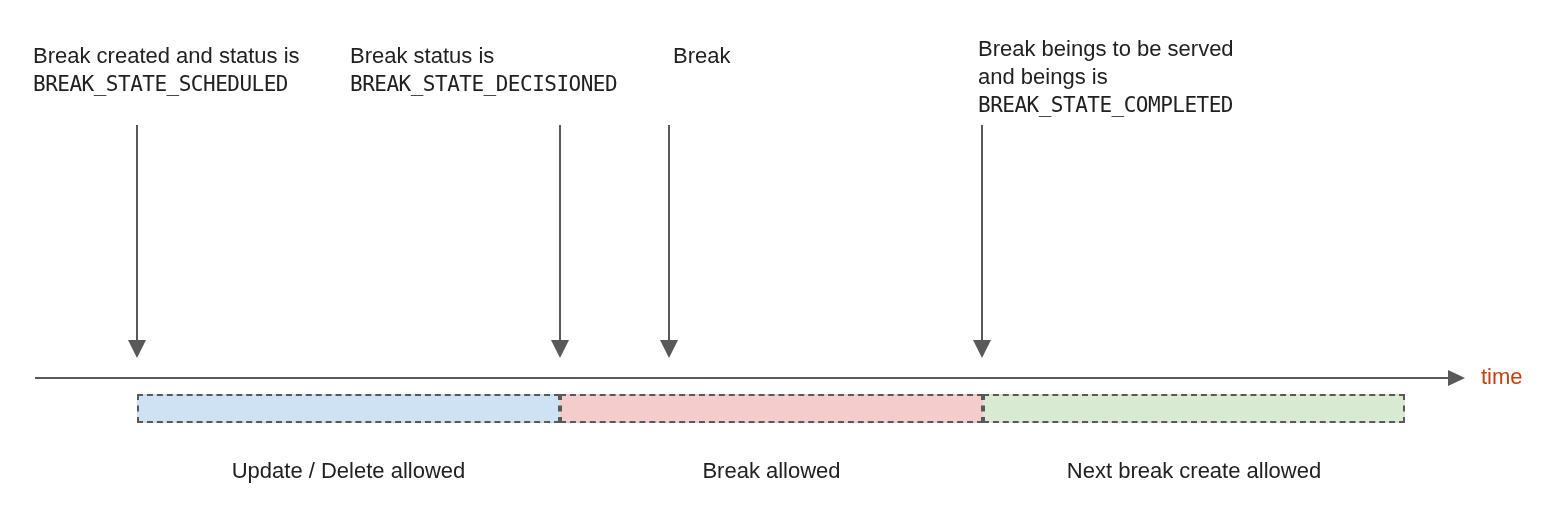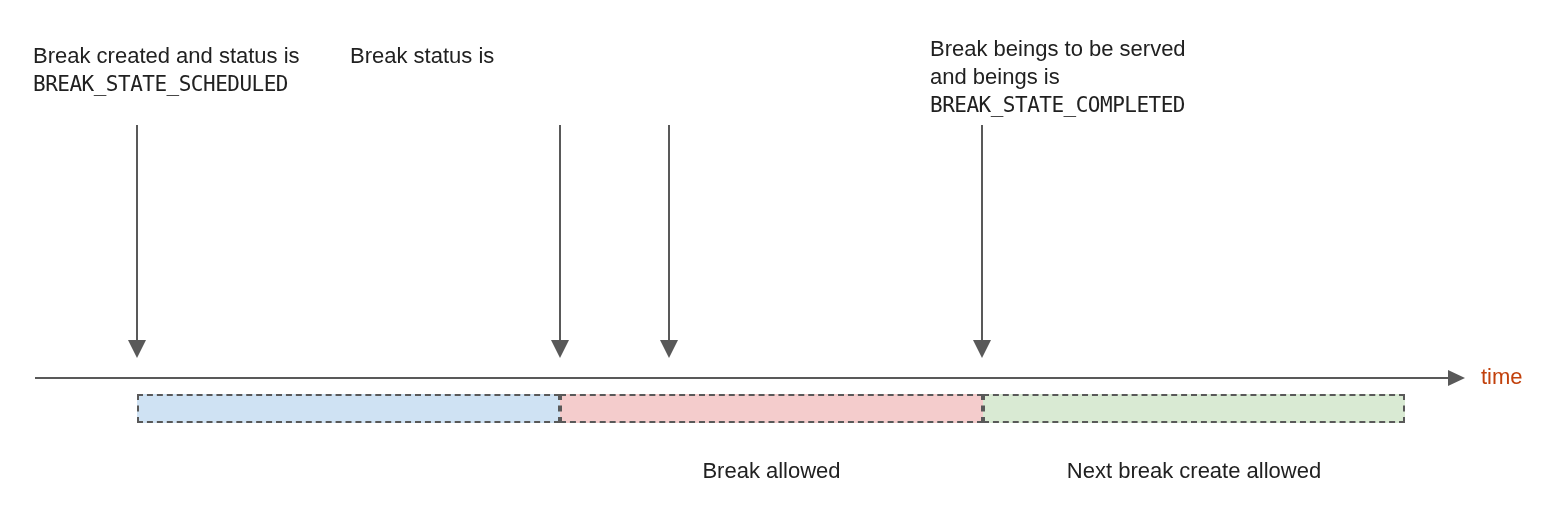--- a/index.html
+++ b/index.html
@@ -99,26 +99,28 @@
 
 <div class="canvas">
 
   <div class="annotation" style="left:33px; top:42px">
     <div class="line">Break created and status is</div>
     <div class="line mono">BREAK_STATE_SCHEDULED</div>
   </div>
 
   <div class="annotation" style="left:350px; top:42px">
     <div class="line">Break status is</div>
+    <div class="line mono">BREAK_STATE_DECISIONED</div>
   </div>
 
   <div class="annotation" style="left:673px; top:42px">
+    <div class="line">Break</div>
   </div>
 
-  <div class="annotation" style="left:930px; top:35px">
+  <div class="annotation" style="left:978px; top:35px">
     <div class="line">Break beings to be served</div>
     <div class="line">and beings is</div>
     <div class="line mono">BREAK_STATE_COMPLETED</div>
   </div>
 
   <div class="v-arrow" style="left:128px">
     <div class="shaft"></div>
     <div class="head"></div>
   </div>
   <div class="v-arrow" style="left:551px">
@@ -135,16 +137,17 @@
   </div>
 
   <div class="timeline-line"></div>
   <div class="timeline-head"></div>
   <div class="time-label">time</div>
 
   <div class="segment" style="left: 137px; width: 423px; background: rgb(207, 226, 243);"></div>
   <div class="segment" style="left: 560px; width: 423px; background: rgb(244, 204, 204);"></div>
   <div class="segment" style="left: 983px; width: 422px; background: rgb(217, 234, 211);"></div>
 
+  <div class="seg-label" style="left:137px; width:423px">Update / Delete allowed</div>
   <div class="seg-label" style="left:560px; width:423px">Break allowed</div>
   <div class="seg-label" style="left:983px; width:422px">Next break create allowed</div>
 
 </div>
 
 </body></html>

